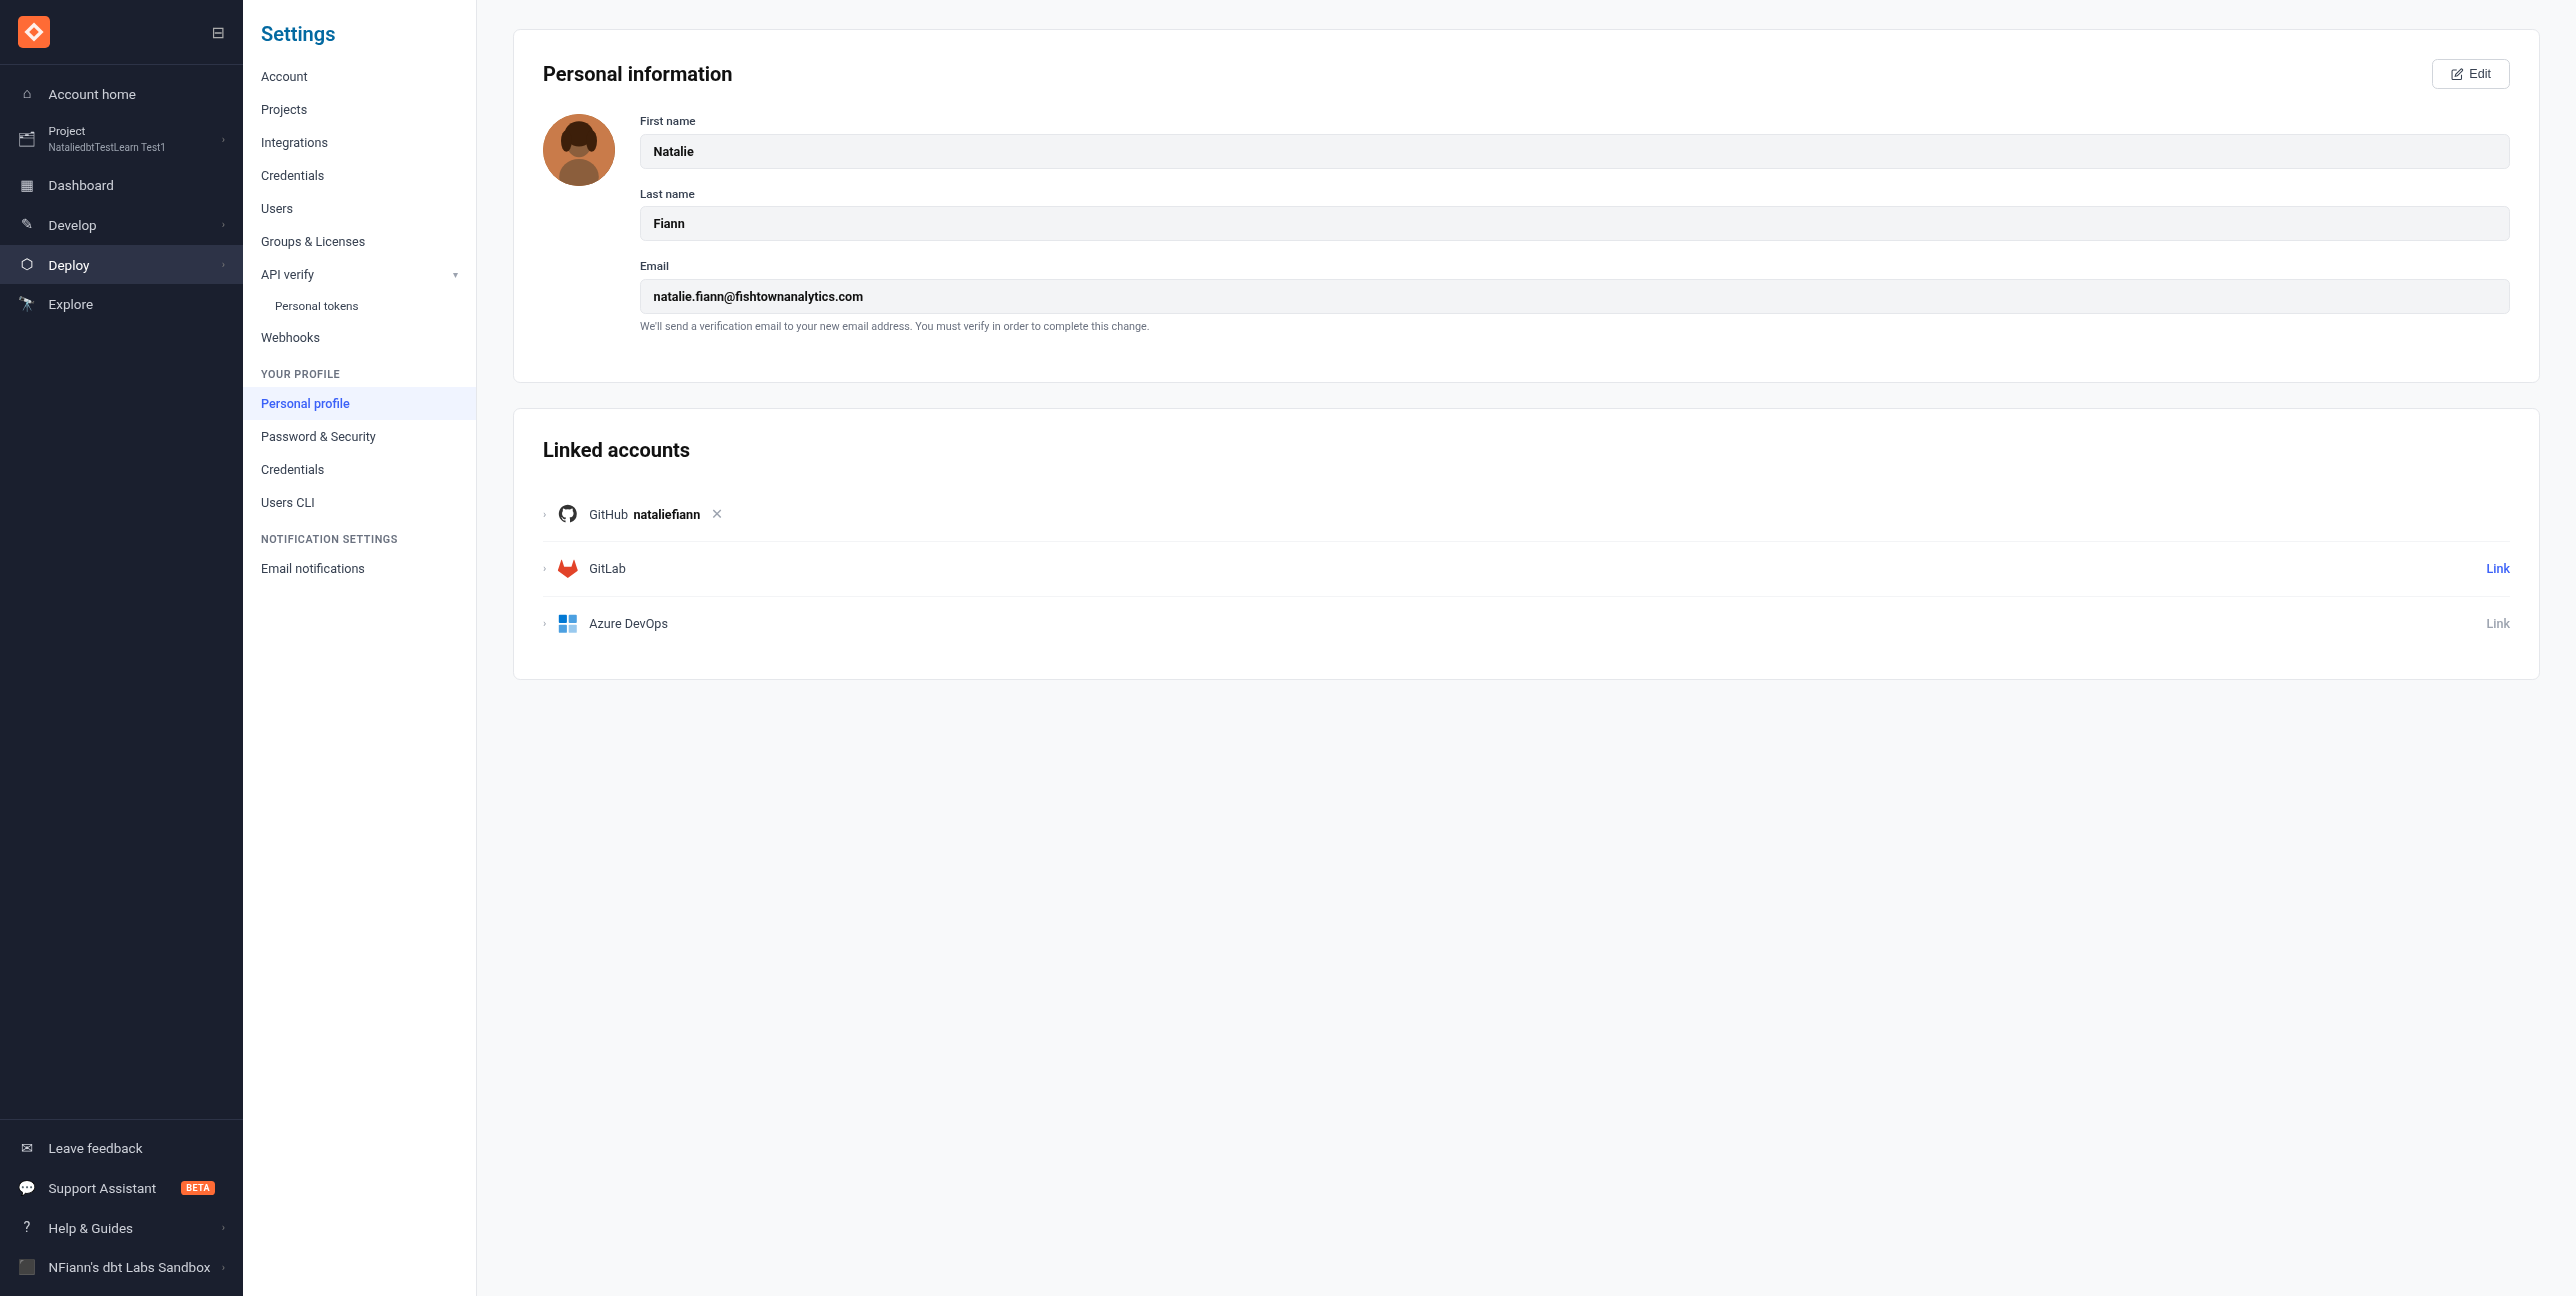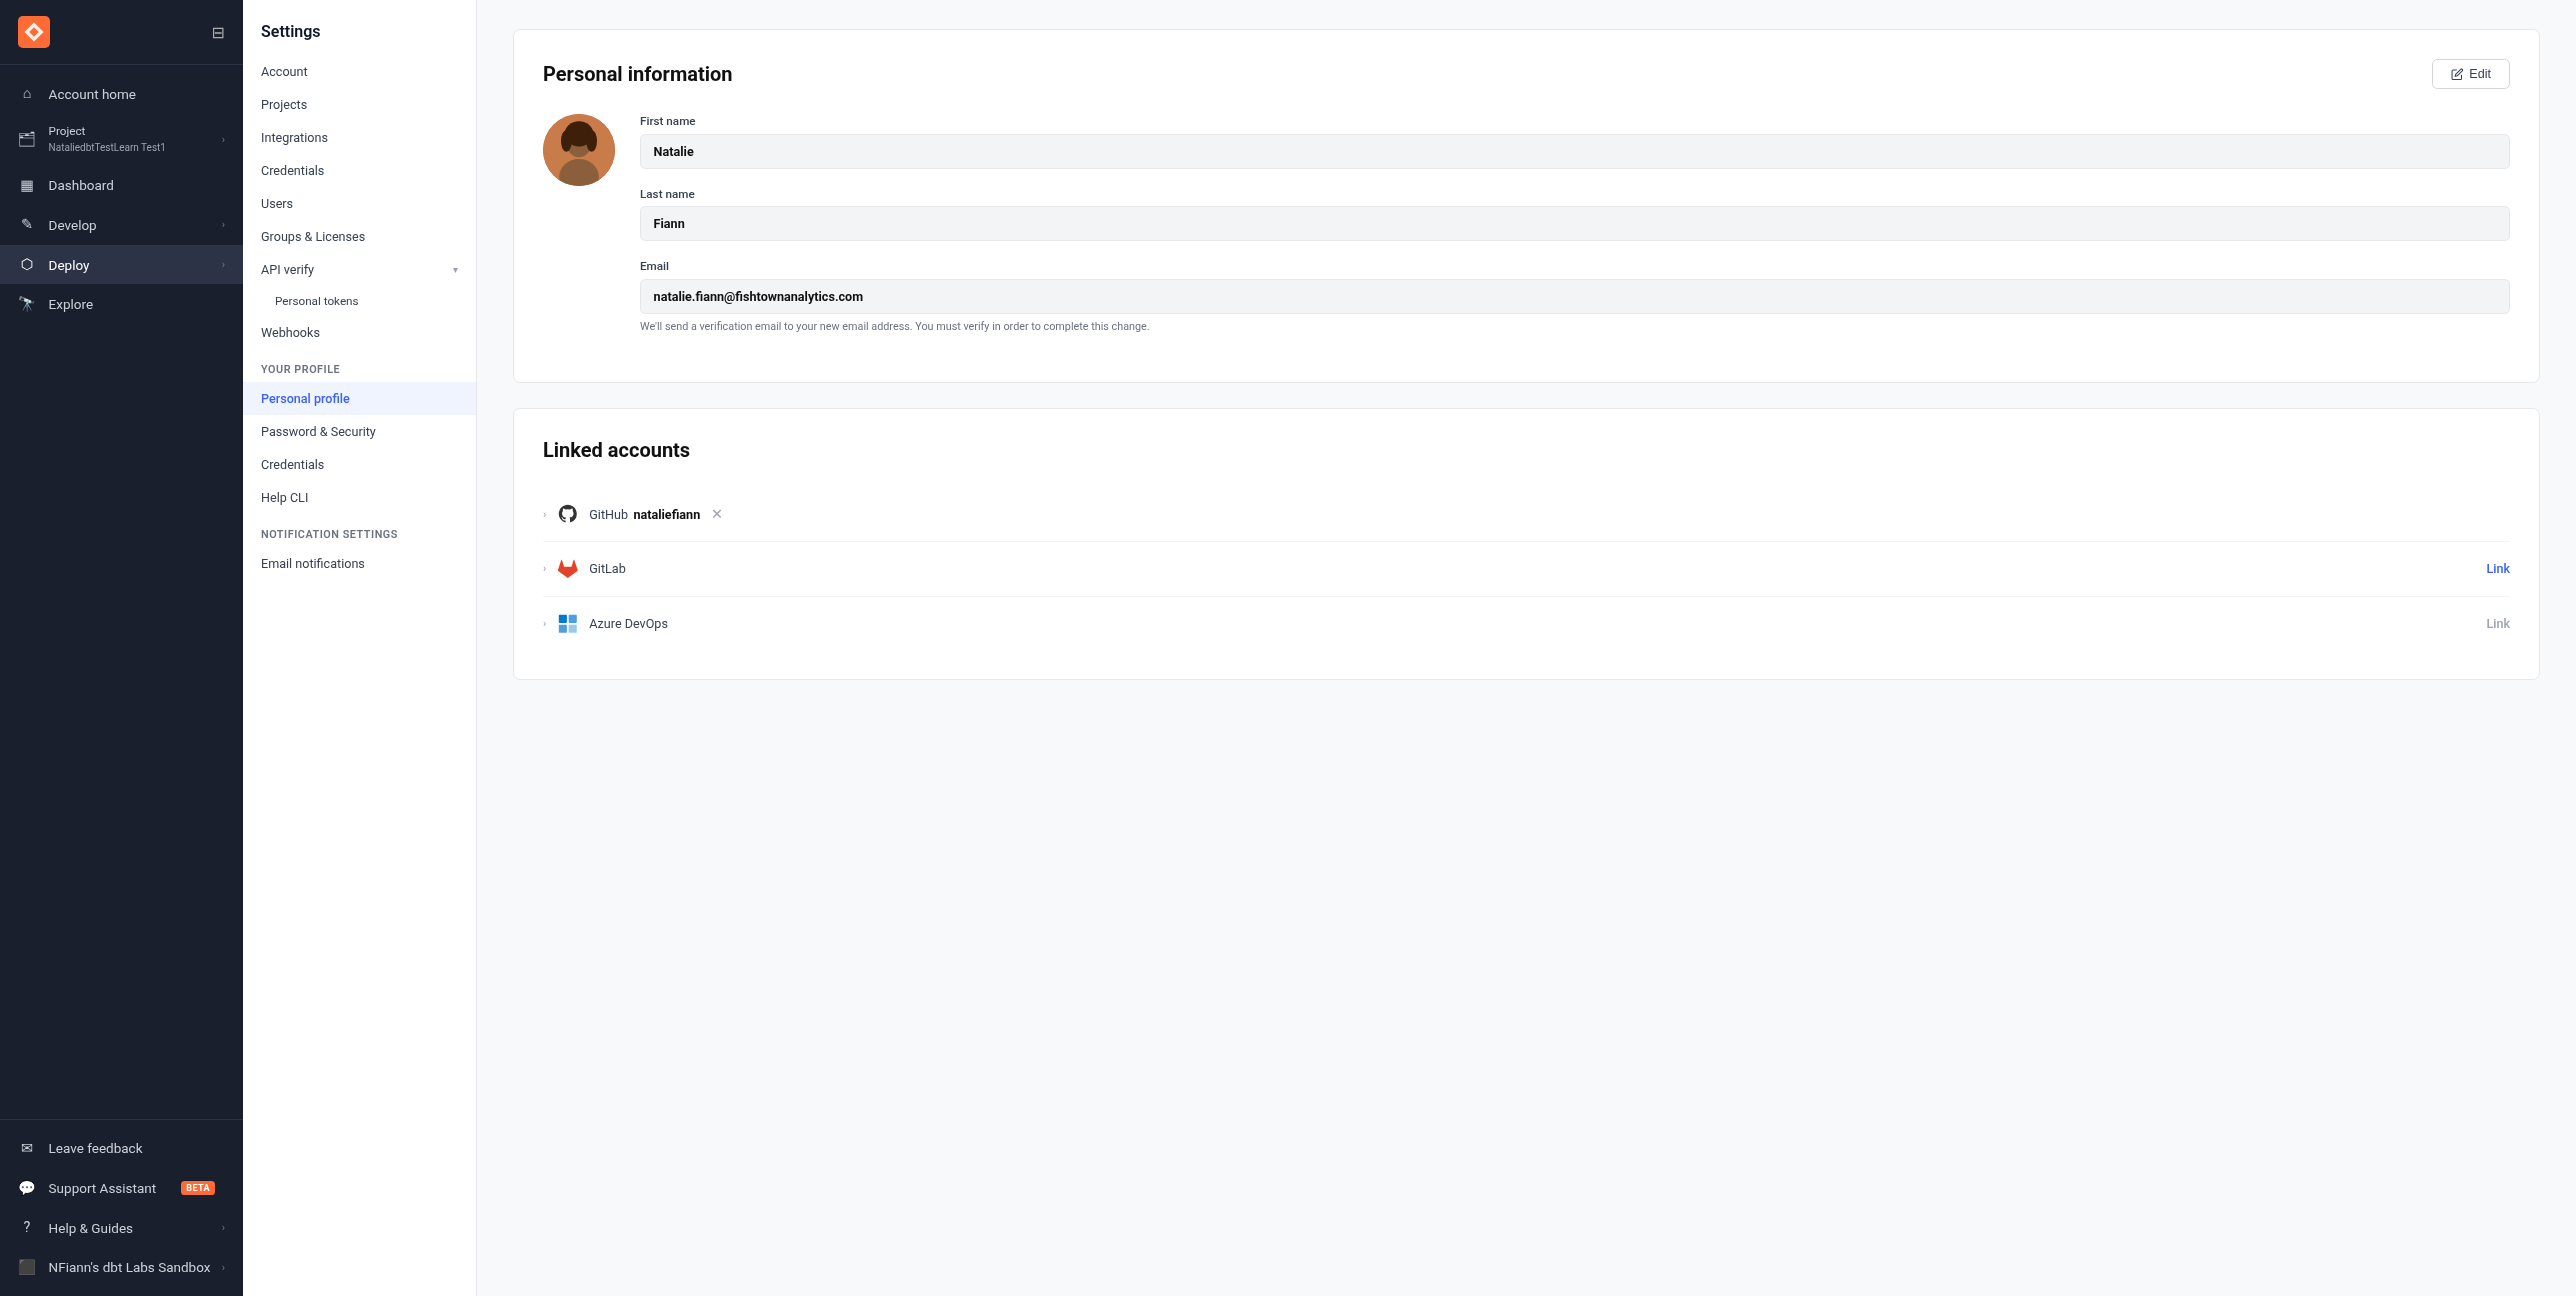--- a/index.html
+++ b/index.html
@@ -75,23 +75,23 @@
     .settings-sidebar {
       width: 234px;
       min-width: 234px;
       background: #fff;
       border-right: 0.9px solid #e5e7eb;
       height: 100vh;
       overflow-y: auto;
       padding: 21.6px 0;
     }
     .settings-title {
-      font-size: 16px;
+      font-size: 20px;
       font-weight: 600;
-      color: #0f172a;
+      color: #0369a1;
       padding: 0 18px 14.4px;
     }
     .settings-section-label {
       font-size: 10.8px;
       font-weight: 600;
       color: #6b7280;
       padding: 14.4px 18px 5.4px;
       text-transform: uppercase;
       letter-spacing: 0.05em;
     }
@@ -390,21 +390,21 @@
   <div class="settings-item active">
     <span>Personal profile</span>
   </div>
   <div class="settings-item">
     <span>Password &amp; Security</span>
   </div>
   <div class="settings-item">
     <span>Credentials</span>
   </div>
   <div class="settings-item">
-    <span>Help CLI</span>
+    <span>Users CLI</span>
   </div>
 
   <div class="settings-section-label">Notification settings</div>
   <div class="settings-item">
     <span>Email notifications</span>
   </div>
 </div>
 
 <div class="main-content">
 

